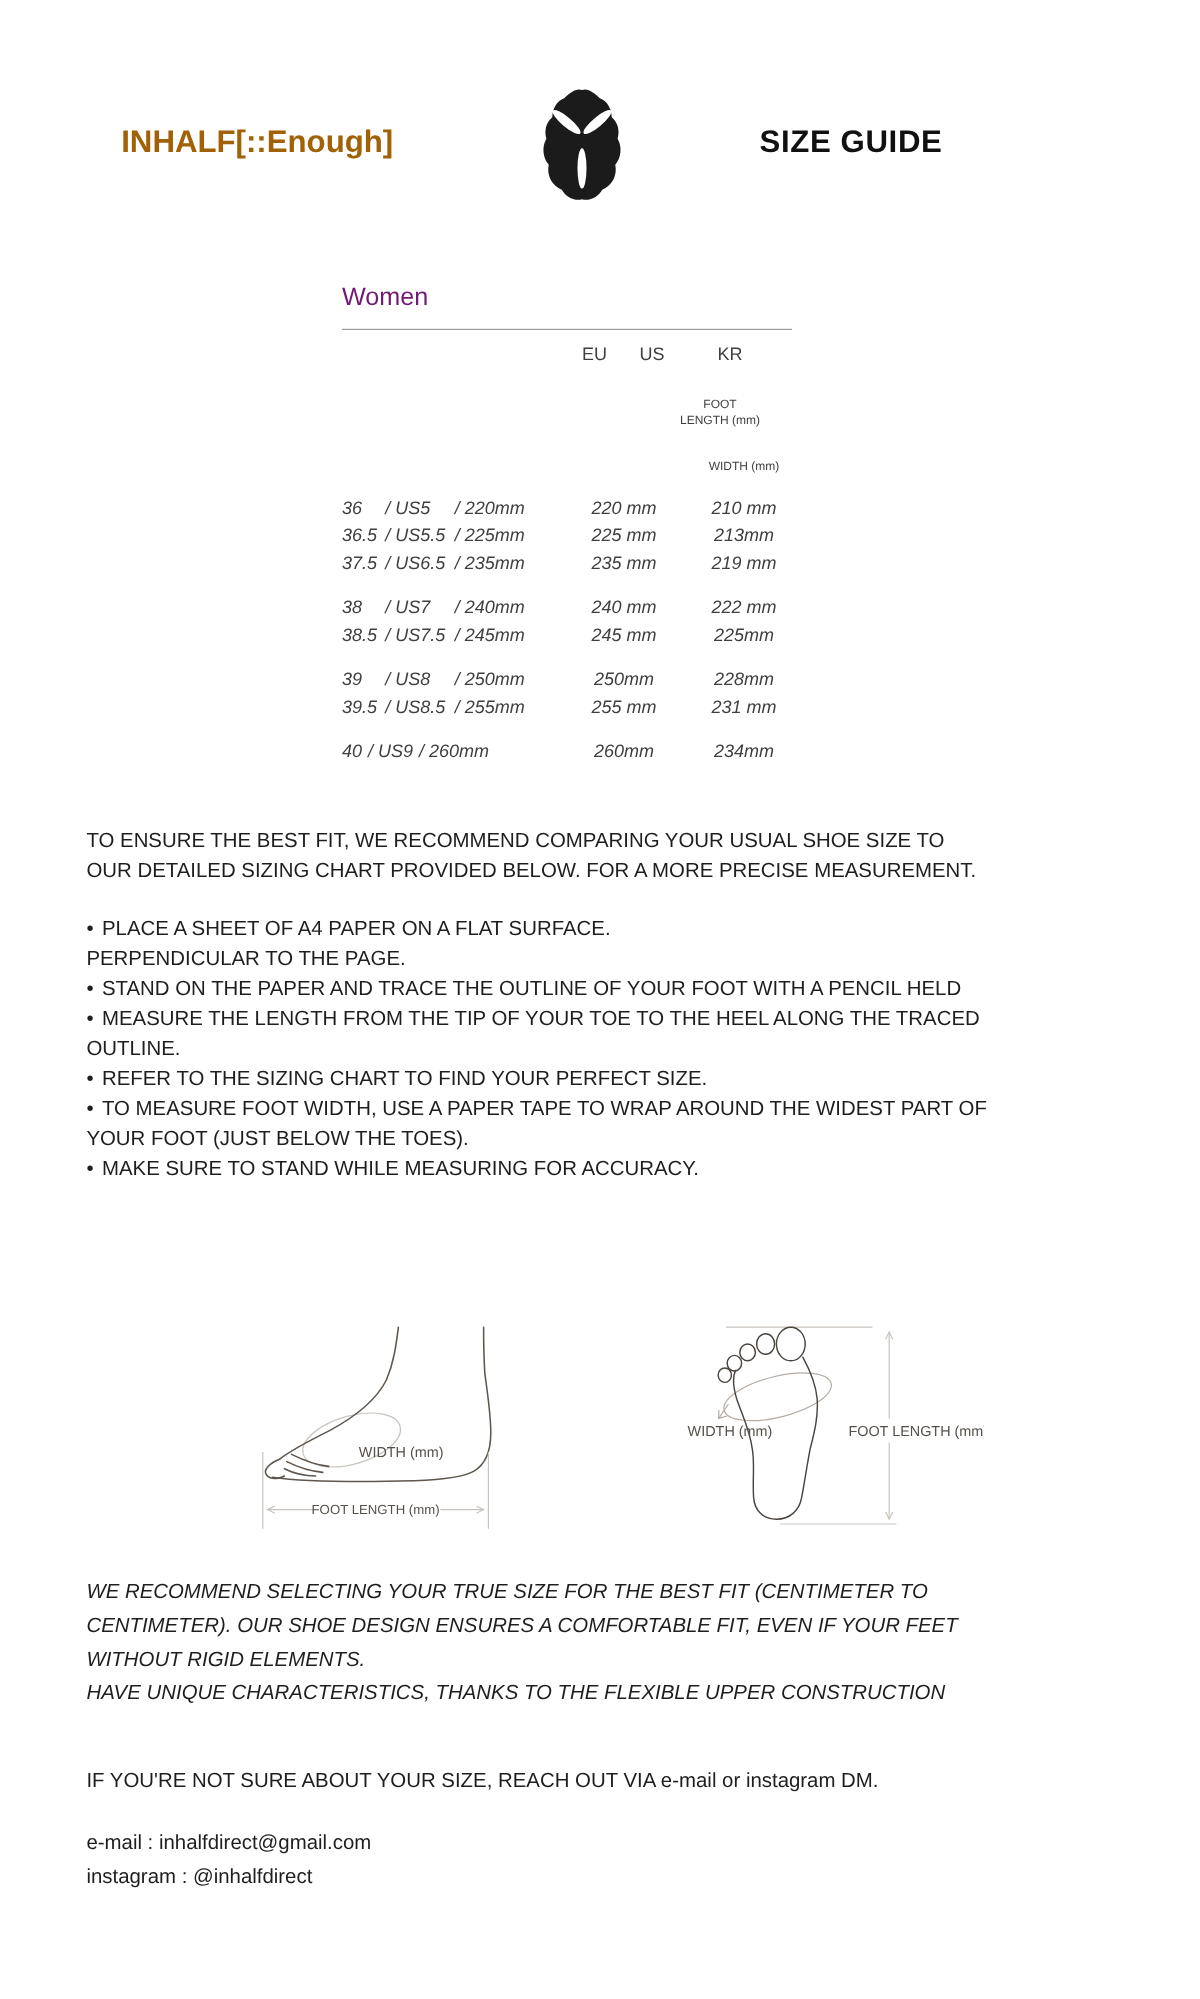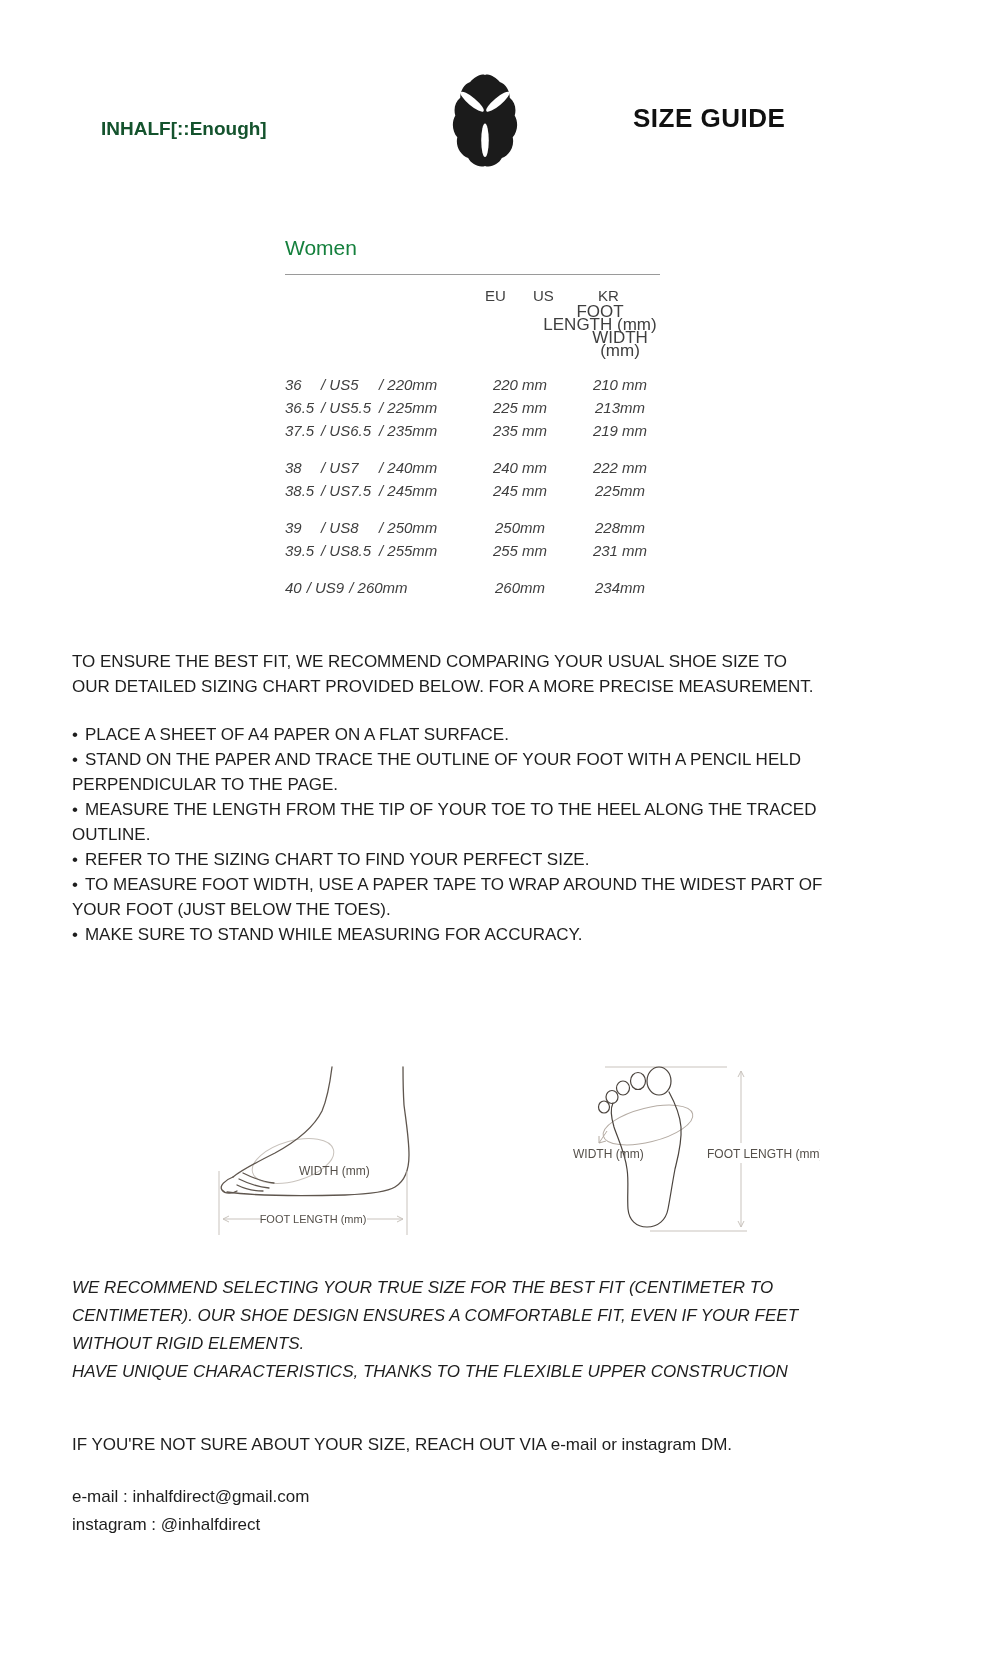--- a/index.html
+++ b/index.html
@@ -3,36 +3,36 @@
 <meta charset="utf-8">
 <style>
   html,body { margin:0; padding:0; }
   body {
     width:1000px; height:1666px; background:#ffffff; overflow:hidden;
     font-family:"Liberation Sans", sans-serif; color:#1e1e1e; position:relative;
   }
 
   
   .page-header { position:relative; height:200px; }
-  .brand  { position:absolute; left:101px; top:118px; font-size:19px; font-weight:bold; color:#14532d; white-space:nowrap; }
+  .brand  { position:absolute; left:101px; top:103px; font-size:26px; font-weight:bold; color:#a16207; white-space:nowrap; }
   .logo   { position:absolute; left:451px; top:72px;  width:68px; height:97px; }
   .title  { position:absolute; left:633px; top:103px; font-size:26px; font-weight:bold; color:#111; letter-spacing:.5px; white-space:nowrap; }
 
   
   .size-section { margin:36px 0 0 285px; width:375px; color:#3f3f3f; }
-  .section-title { font-size:21px; font-weight:400; color:#15803d; margin:0 0 14px 0; }
+  .section-title { font-size:21px; font-weight:400; color:#701a75; margin:0 0 14px 0; }
   .rule { border-top:1px solid #9a9a9a; height:0; }
   .thead { display:flex; align-items:flex-end; margin-top:12px;flex-direction:column; }
   .c-size  { width:175px; }
   .c-foot  { width:120px; text-align:center; }
   .c-width { width:80px;  text-align:center; }
   .h-eu { display:inline-block; width:48px; font-size:15px; }
   .h-us { display:inline-block; width:65px; font-size:15px; }
   .h-kr { font-size:15px; }
-  .h-small { font-size:17px; line-height:13px; }
+  .h-small { font-size:10px; line-height:13px;margin-top:26px; }
   .tbody { margin-top:16px; }
   .trow { display:flex; font-size:15px; line-height:23px;font-style:italic; }
   .trow.gap { margin-top:14px; }
   .eu { display:inline-block; width:36px; }
   .us { display:inline-block; width:58px; }
   .trow.compact .eu, .trow.compact .us { width:auto; margin-right:5px; }
 
   
   .copy { margin-left:72px; width:872px; font-size:17px; line-height:25px; color:#1e1e1e; }
   .intro { margin-top:50px; }
@@ -129,22 +129,22 @@
 <div class="copy intro">
   <div>TO ENSURE THE BEST FIT, WE RECOMMEND COMPARING YOUR USUAL SHOE SIZE TO</div>
   <div>OUR DETAILED SIZING CHART PROVIDED BELOW. FOR A MORE PRECISE MEASUREMENT.</div>
 </div>
 
 <div class="copy steps">
   <div class="step">
     <div><span class="bullet">•</span><span>PLACE A SHEET OF A4 PAPER ON A FLAT SURFACE.</span></div>
   </div>
   <div class="step">
+    <div>PERPENDICULAR TO THE PAGE.</div>
     <div><span class="bullet">•</span><span>STAND ON THE PAPER AND TRACE THE OUTLINE OF YOUR FOOT WITH A PENCIL HELD</span></div>
-    <div>PERPENDICULAR TO THE PAGE.</div>
   </div>
   <div class="step">
     <div><span class="bullet">•</span><span>MEASURE THE LENGTH FROM THE TIP OF YOUR TOE TO THE HEEL ALONG THE TRACED</span></div>
     <div>OUTLINE.</div>
   </div>
   <div class="step">
     <div><span class="bullet">•</span><span>REFER TO THE SIZING CHART TO FIND YOUR PERFECT SIZE.</span></div>
   </div>
   <div class="step">
     <div><span class="bullet">•</span><span>TO MEASURE FOOT WIDTH, USE A PAPER TAPE TO WRAP AROUND THE WIDEST PART OF</span></div>

